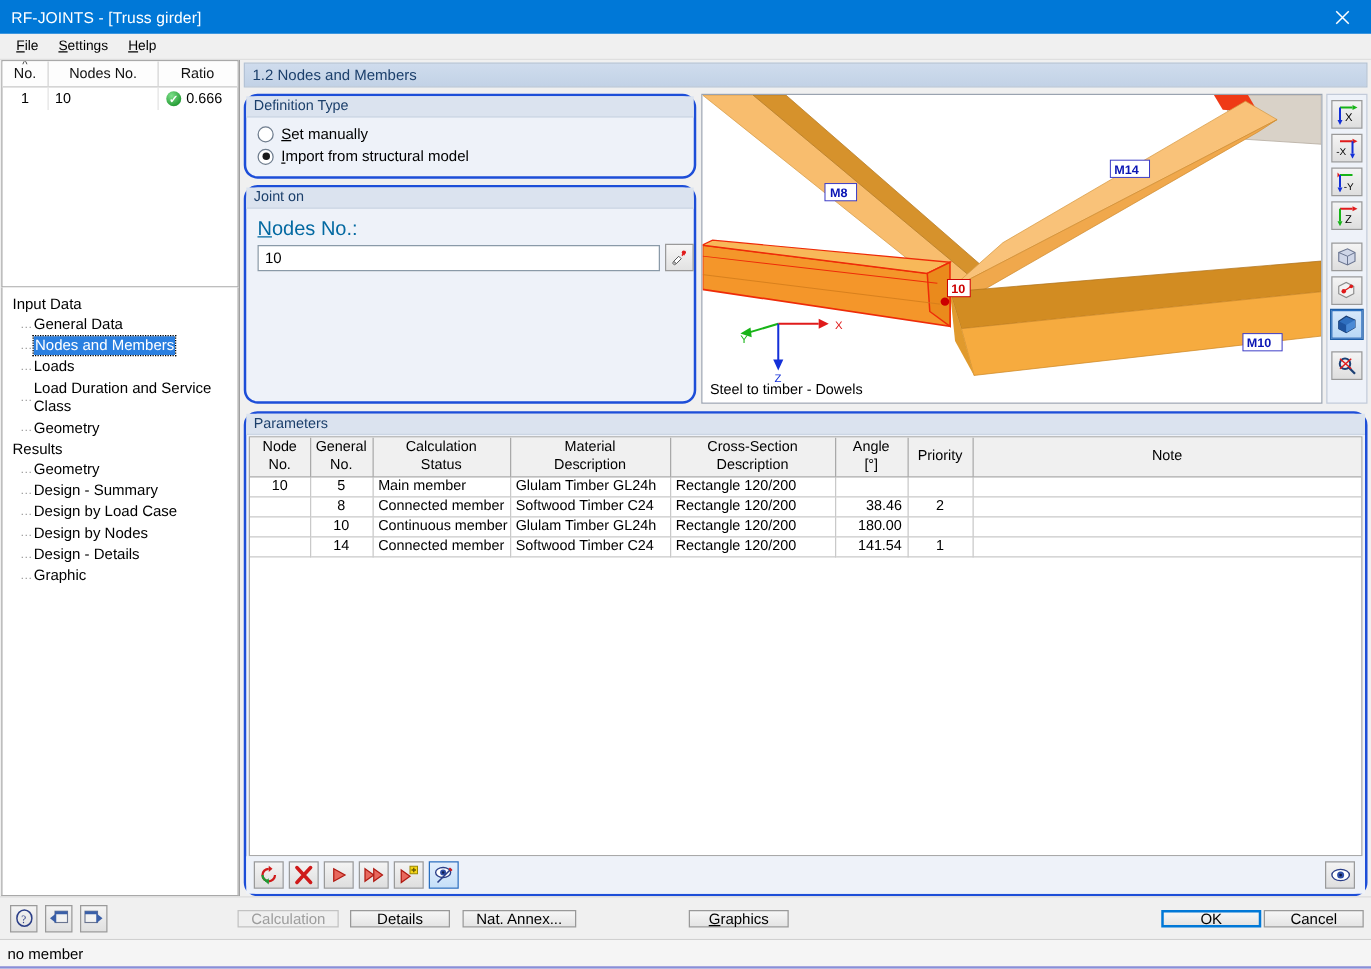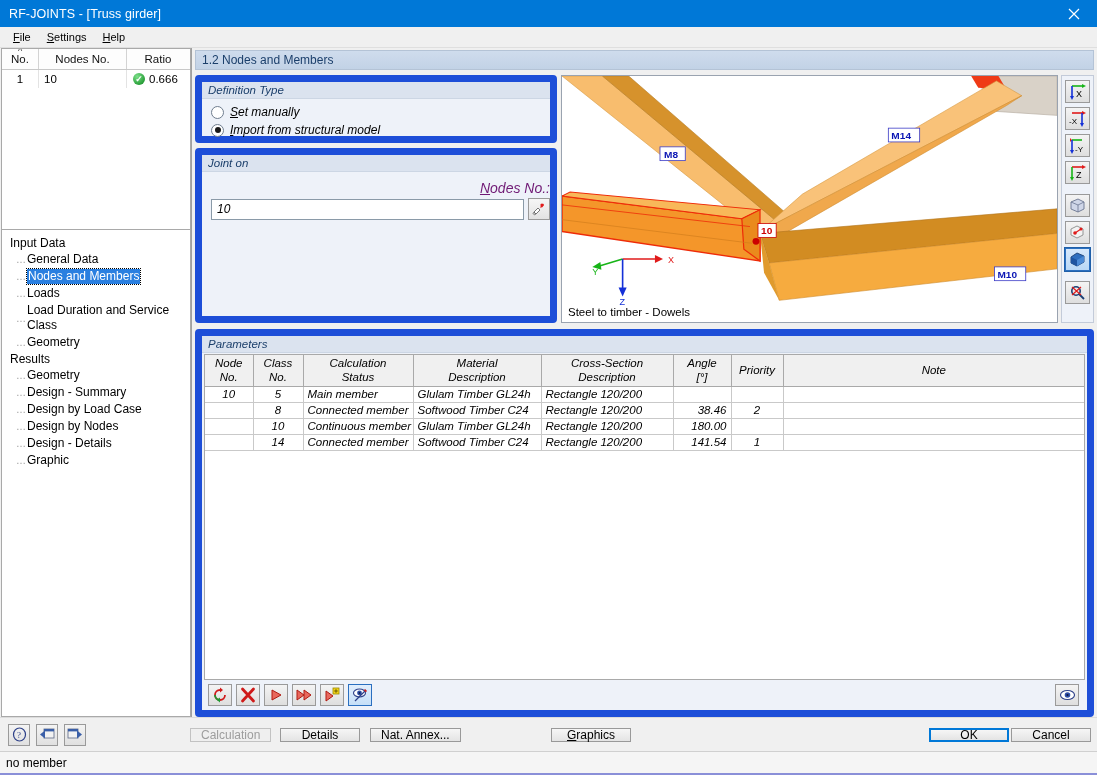--- a/index.html
+++ b/index.html
@@ -170,25 +170,24 @@
     color: #1b3f6b;
     font-size: 12px;
     display: flex; align-items: center;
     padding-left: 6px;
     margin: 2px 0 5px 0;
   }
 
   .top-row { display: flex; gap: 4px; height: 248px; }
 
   .group {
-    border: 7px solid #1d4ed8;
+    border: 2px solid #1d4ed8;
     background: #eef2f9;
     position: relative;
-    border-radius: 4px;
-    font-style: italic;
+    border-radius: 11px;
   }
   .group > .gt {
     position: absolute; top: 0; left: 0; right: 0;
     height: 17px;
     background: #dbe3ef;
     color: #1b3f6b;
     font-size: 11.5px;
     display: flex; align-items: center;
     padding-left: 6px;
     border-bottom: 1px solid #ccd6e4;
@@ -208,21 +207,21 @@
   .radio {
     width: 13px; height: 13px; border-radius: 50%;
     border: 1px solid #6f7d8e; background: #fff;
     display: inline-flex; align-items: center; justify-content: center;
     margin-right: 6px; flex: 0 0 auto;
   }
   .radio.on::after {
     content: ""; width: 6px; height: 6px; border-radius: 50%; background: #1a1a1a;
   }
 
-  .field-label { padding: 6px 0 2px 9px; font-size: 14px; color: #701a75; text-align: right; }
+  .field-label { padding: 6px 0 2px 9px; font-size: 16px; color: #0369a1; }
   .field-row { display: flex; align-items: center; padding: 0 0 0 9px; gap: 4px; }
   .textbox {
     height: 21px; width: 322px;
     background: #fff;
     border: 1px solid #8a9aa8;
     display: flex; align-items: center;
     padding-left: 5px;
     font-size: 12px; color: #000;
   }
   .picker-btn {
@@ -649,21 +648,21 @@
                 <col style="width:52px">
                   <col>
               </colgroup>
               <thead>
                 <tr>
                   <th>
                     <span>Node</span>
                     <span class="l2">No.</span>
                   </th>
                   <th>
-                    <span>Class</span>
+                    <span>General</span>
                     <span class="l2">No.</span>
                   </th>
                   <th>
                     <span>Calculation</span>
                     <span class="l2">Status</span>
                   </th>
                   <th>
                     <span>Material</span>
                     <span class="l2">Description</span>
                   </th>

